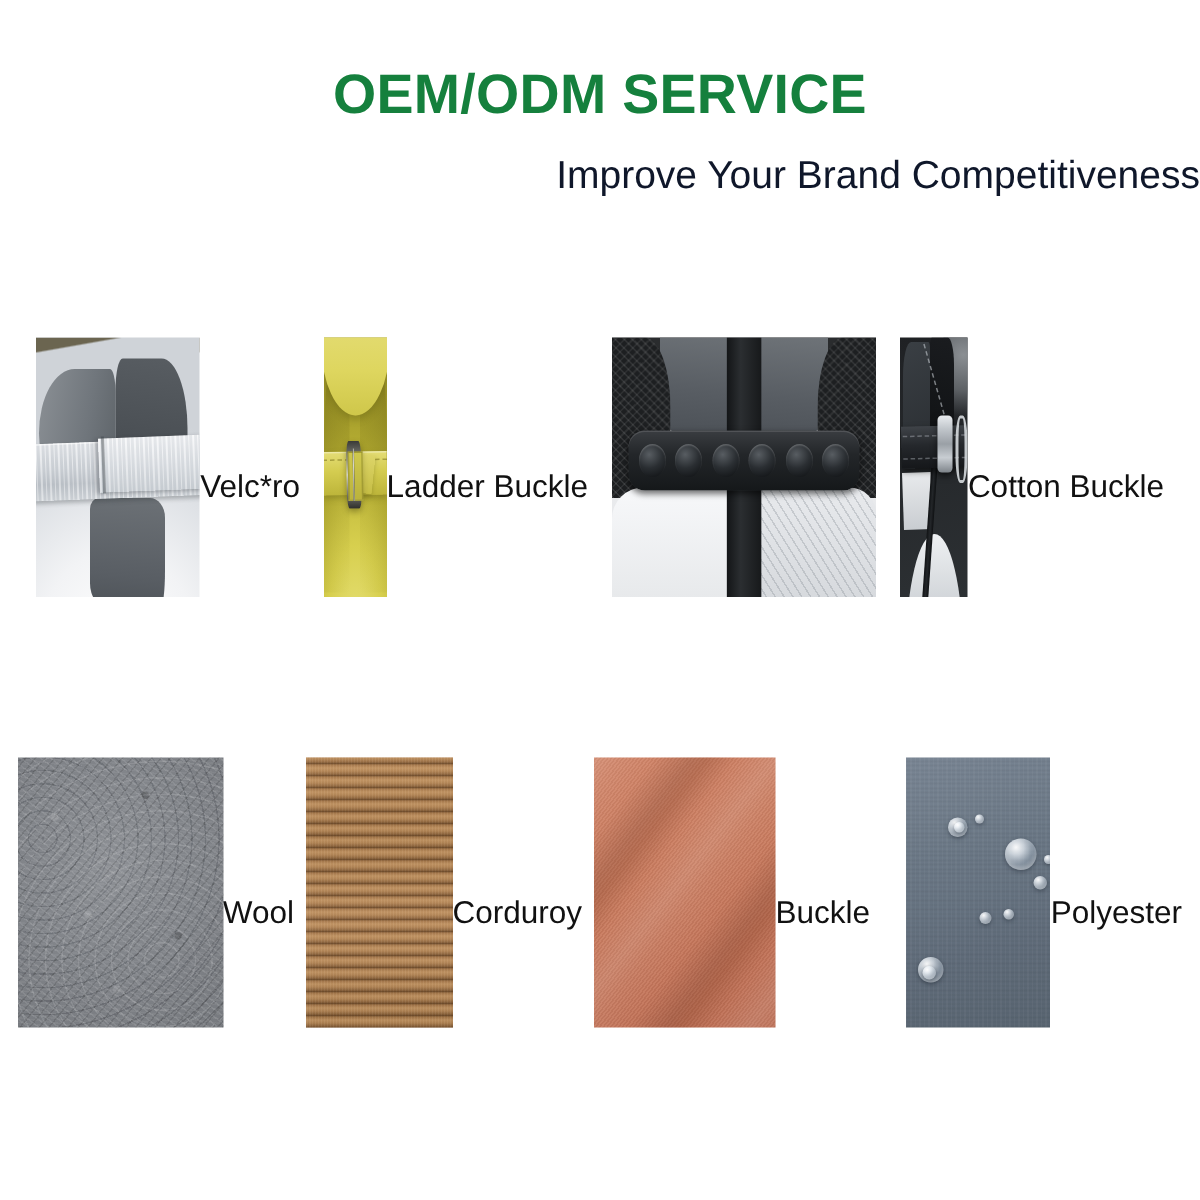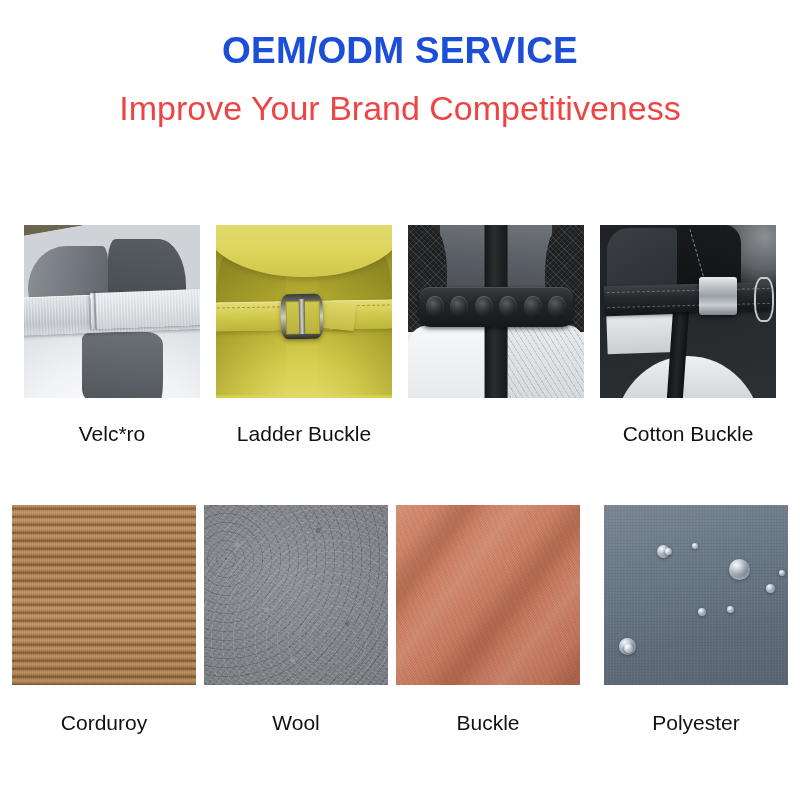--- a/index.html
+++ b/index.html
@@ -23,47 +23,47 @@
   
   .header {
     position: absolute;
     left: 0;
     top: 0;
     width: 800px;
     text-align: center;
   }
   .title {
     margin: 0;
-    padding-top: 32px;
+    padding-top: 44px;
     font-size: 37px;
     font-weight: bold;
     letter-spacing: 0.2px;
-    color: #1d4ed8;
+    color: #15803d;
     line-height: 1.05;
   }
   .subtitle {
     margin: 0;
     padding-top: 20px;
-    font-size: 34px;
+    font-size: 26px;
     font-weight: normal;
-    color: #ef4444;
+    color: #0f172a;
     line-height: 1.05;
+    text-align: right;
   }
 
   
   .row {
     position: absolute;
     display: flex;
   }
   .row-1 { left: 24px; top: 225px; width: 752px; }
   .row-2 { left: 12px; top: 505px; width: 776px; }
 
   .cell {
     display: flex;
-    flex-direction: column;
     align-items: center;
   }
   .row-1 .cell { width: 176px; margin-right: 16px; }
   .row-1 .cell:last-child { margin-right: 0; }
   .row-2 .cell { width: 188px; margin-right: 8px; }
   .row-2 .cell:last-child { margin-right: 0; padding-left: 16px; }
 
   .thumb {
     position: relative;
     width: 100%;
@@ -454,27 +454,27 @@
         <div class="mb-ring"></div>
       </div>
       <div class="caption">Cotton Buckle</div>
     </div>
 
   </div>
 
   <div class="row row-2">
 
     <div class="cell">
+      <div class="thumb t-wool"></div>
+      <div class="caption">Wool</div>
+    </div>
+
+    <div class="cell">
       <div class="thumb t-corduroy"></div>
       <div class="caption">Corduroy</div>
-    </div>
-
-    <div class="cell">
-      <div class="thumb t-wool"></div>
-      <div class="caption">Wool</div>
     </div>
 
     <div class="cell">
       <div class="thumb t-cotton"></div>
       <div class="caption">Buckle</div>
     </div>
 
     <div class="cell">
       <div class="thumb t-poly" id="poly-thumb">
           <div class="drop" style="left: 8%; top: 74%; width: 17px; height: 17px;"></div>

